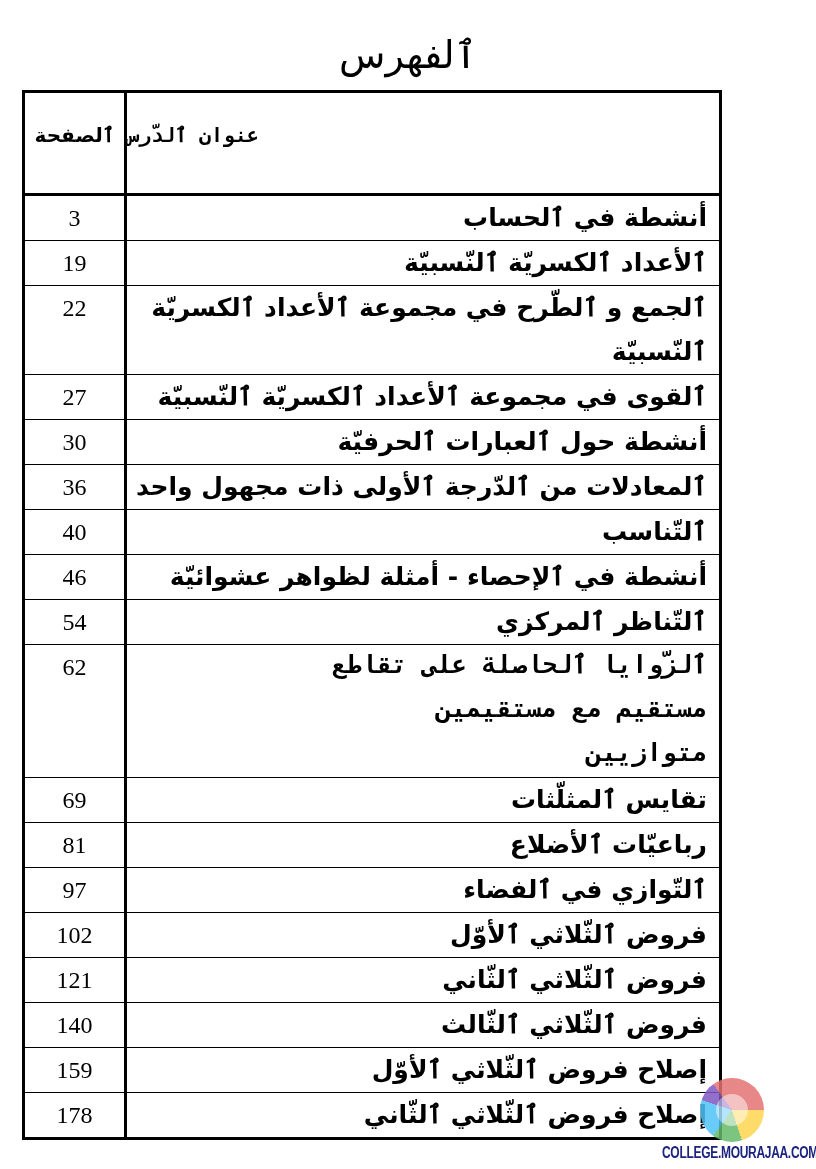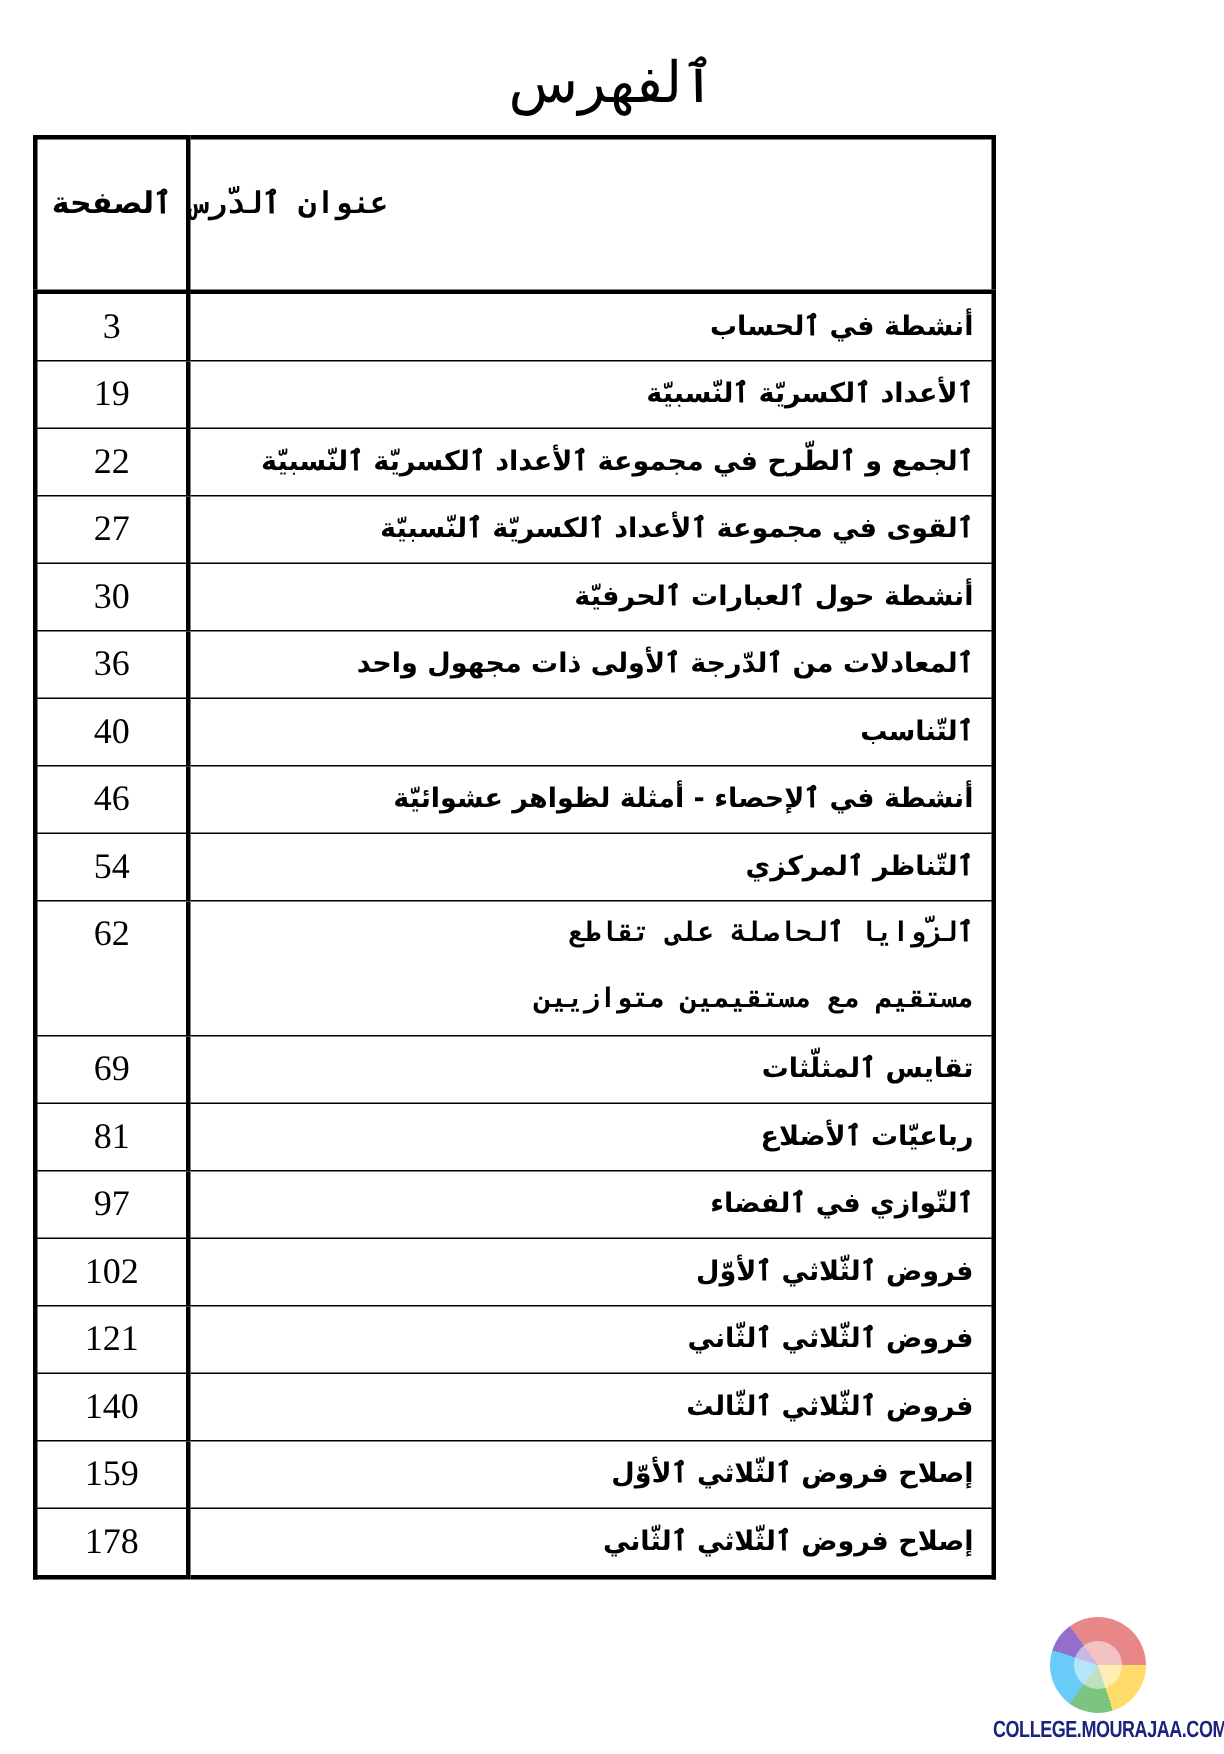--- a/index.html
+++ b/index.html
@@ -3,33 +3,33 @@
   <meta charset="utf-8">
   <style>
     html, body { margin: 0; padding: 0; background: #ffffff; }
     body { width: 816px; height: 1169px; position: relative; overflow: hidden; }
     .page-title {
       position: absolute; left: 0; right: 0; top: 30px; text-align: center;
       font-family: "DejaVu Sans", sans-serif; font-weight: normal; font-size: 38px;
       color: #000; direction: rtl; line-height: 50px;
     }
     .toc-table {
-      position: absolute; left: 22px; top: 90px; width: 642px;
+      position: absolute; left: 22px; top: 90px; width: 700px;
       border: 3px solid #000; box-sizing: border-box;
       border-collapse: collapse;
     }
     .toc-table td, .toc-table th { padding: 0; box-sizing: border-box; }
     .col-page {
       width: 102px; border-right: 3px solid #000;
       text-align: center; vertical-align: top;
       font-family: "Liberation Serif", serif; font-size: 24px; color: #000;
     }
     .col-title {
       text-align: right; direction: rtl; vertical-align: top;
-      font-family: "DejaVu Sans", sans-serif; font-weight: bold; font-size: 18px; color: #000;
+      font-family: "DejaVu Sans", sans-serif; font-weight: bold; font-size: 25px; color: #000;
       padding-right: 12px !important;
     }
     .head-row th { height: 103px; border-bottom: 3px solid #000; font-weight: bold; }
     .head-row .col-page {
       font-family: "DejaVu Sans", sans-serif; font-size: 20px; vertical-align: top;
       padding-top: 30px; direction: rtl;
     }
     .head-row .col-title {
       text-align: left; font-size: 20px; padding-top: 30px; padding-right: 0 !important; font-family: Liberation Mono, monospace;
     }

